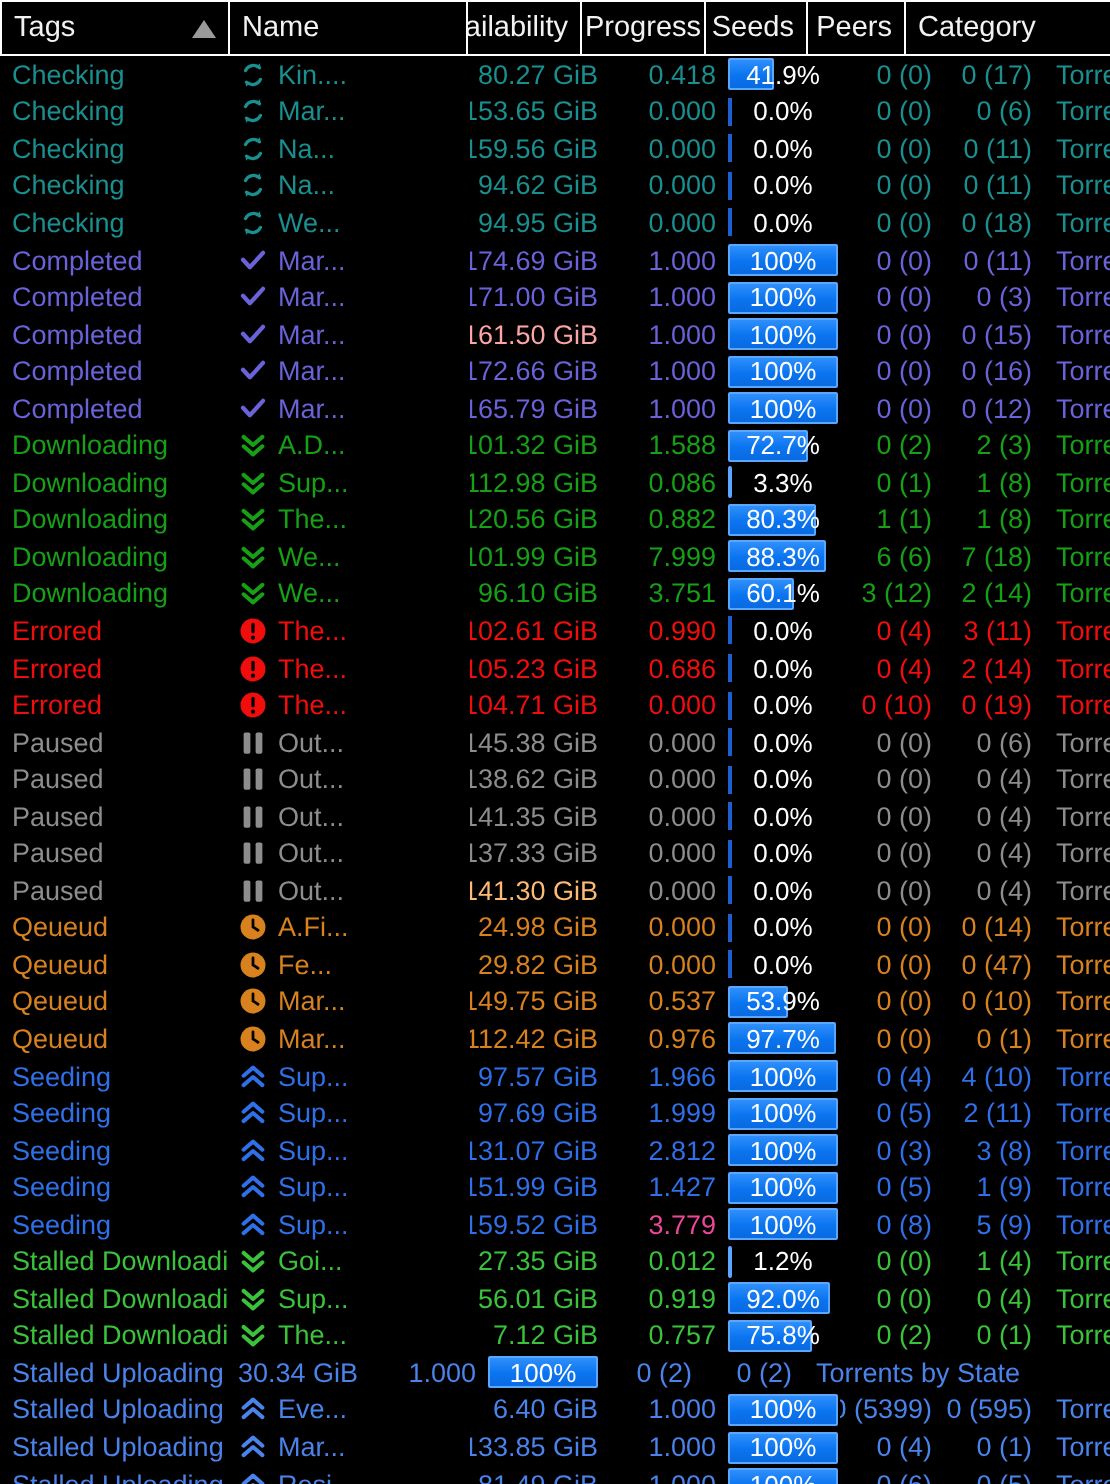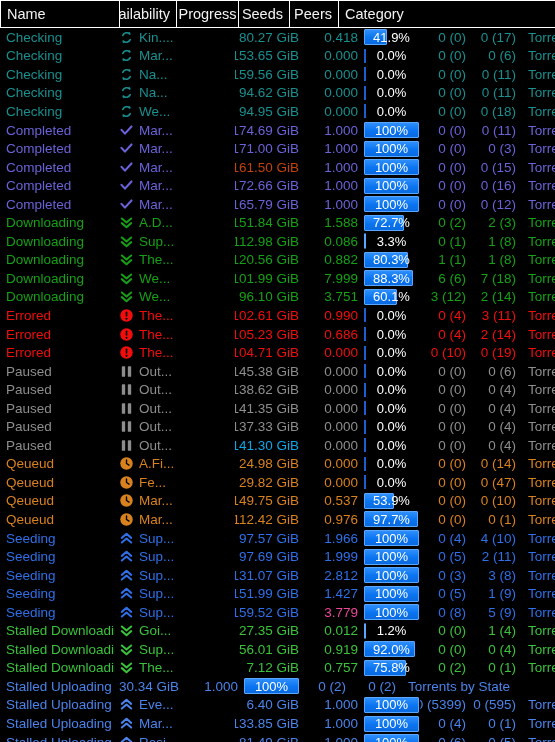--- a/index.html
+++ b/index.html
@@ -69,20 +69,24 @@
 
   
   .ico{width:15px;height:15px;flex:0 0 15px;display:block;}
 </style>
 </head>
 <body>
 
 <div id="app">
 
   <div class="hdr" id="hdr">
+      <div class="hcell lft" style="width: 115px;">
+        <span>Tags</span>
+        <span class="sortmark"></span>
+      </div>
       <div class="hcell lft" style="width: 120px; text-align: right;">
         <span>Name</span>
       </div>
       <div class="hcell rgt" style="width: 58px;">
         <span>Availability</span>
       </div>
       <div class="hcell ctr" style="width: 63px;">
         <span>Progress</span>
       </div>
       <div class="hcell rgt" style="width: 52px;">
@@ -248,21 +252,21 @@
         <div class="cell c-cat" style="color: rgb(106, 98, 216);">Torrents by State</div>
       </div>
       <div class="row">
         <div class="cell c-tags" style="color: rgb(106, 98, 216);">Completed</div>
         <div class="cell c-name" style="color: rgb(106, 98, 216);">
           <svg viewBox="0 0 24 24" class="ico">
             <path d="M4 11l5.5 6L20 5.5" fill="none" stroke="#6a62d8" stroke-width="3.4" stroke-linecap="round" stroke-linejoin="round"></path>
           </svg>
           <span class="nm">Mar...</span>
         </div>
-        <div class="cell c-size" style="color: #c2410c;">161.50 GiB</div>
+        <div class="cell c-size" style="color: #fca5a5;">161.50 GiB</div>
         <div class="cell c-avail" style="color: rgb(106, 98, 216);">1.000</div>
         <div class="cell c-prog">
           <div class="pbox">
             <div class="pfill" style="width: 100%;"></div>
             <span class="ptext">100%</span>
           </div>
         </div>
         <div class="cell c-seeds" style="color: rgb(106, 98, 216);">0 (0)</div>
         <div class="cell c-peers" style="color: rgb(106, 98, 216);">0 (15)</div>
         <div class="cell c-cat" style="color: rgb(106, 98, 216);">Torrents by State</div>
@@ -308,21 +312,21 @@
         <div class="cell c-cat" style="color: rgb(106, 98, 216);">Torrents by State</div>
       </div>
       <div class="row">
         <div class="cell c-tags" style="color: rgb(22, 160, 22);">Downloading</div>
         <div class="cell c-name" style="color: rgb(22, 160, 22);">
           <svg viewBox="0 0 24 24" class="ico">
             <path d="M4.5 5.5L12 12l7.5-6.5M4.5 13L12 19.5 19.5 13" fill="none" stroke="#16a016" stroke-width="3.2" stroke-linecap="round" stroke-linejoin="round"></path>
           </svg>
           <span class="nm">A.D...</span>
         </div>
-        <div class="cell c-size" style="color: rgb(22, 160, 22);">151.84 GiB</div>
+        <div class="cell c-size" style="color: rgb(22, 160, 22);">101.32 GiB</div>
         <div class="cell c-avail" style="color: rgb(22, 160, 22);">1.588</div>
         <div class="cell c-prog">
           <div class="pbox">
             <div class="pfill" style="width: 72.7%;"></div>
             <span class="ptext">72.7%</span>
           </div>
         </div>
         <div class="cell c-seeds" style="color: rgb(22, 160, 22);">0 (2)</div>
         <div class="cell c-peers" style="color: rgb(22, 160, 22);">2 (3)</div>
         <div class="cell c-cat" style="color: rgb(22, 160, 22);">Torrents by State</div>
@@ -559,21 +563,21 @@
       </div>
       <div class="row">
         <div class="cell c-tags" style="color: rgb(141, 141, 141);">Paused</div>
         <div class="cell c-name" style="color: rgb(141, 141, 141);">
           <svg viewBox="0 0 24 24" class="ico">
             <rect x="4.5" y="3.5" width="5.4" height="17" rx="1.4" fill="#8d8d8d"></rect>
             <rect x="14.1" y="3.5" width="5.4" height="17" rx="1.4" fill="#8d8d8d"></rect>
           </svg>
           <span class="nm">Out...</span>
         </div>
-        <div class="cell c-size" style="color: #0ea5e9;">141.30 GiB</div>
+        <div class="cell c-size" style="color: #fdba74;">141.30 GiB</div>
         <div class="cell c-avail" style="color: rgb(141, 141, 141);">0.000</div>
         <div class="cell c-prog">
           <div class="pbox">
             <div class="pmark"></div>
             <span class="ptext">0.0%</span>
           </div>
         </div>
         <div class="cell c-seeds" style="color: rgb(141, 141, 141);">0 (0)</div>
         <div class="cell c-peers" style="color: rgb(141, 141, 141);">0 (4)</div>
         <div class="cell c-cat" style="color: rgb(141, 141, 141);">Torrents by State</div>

